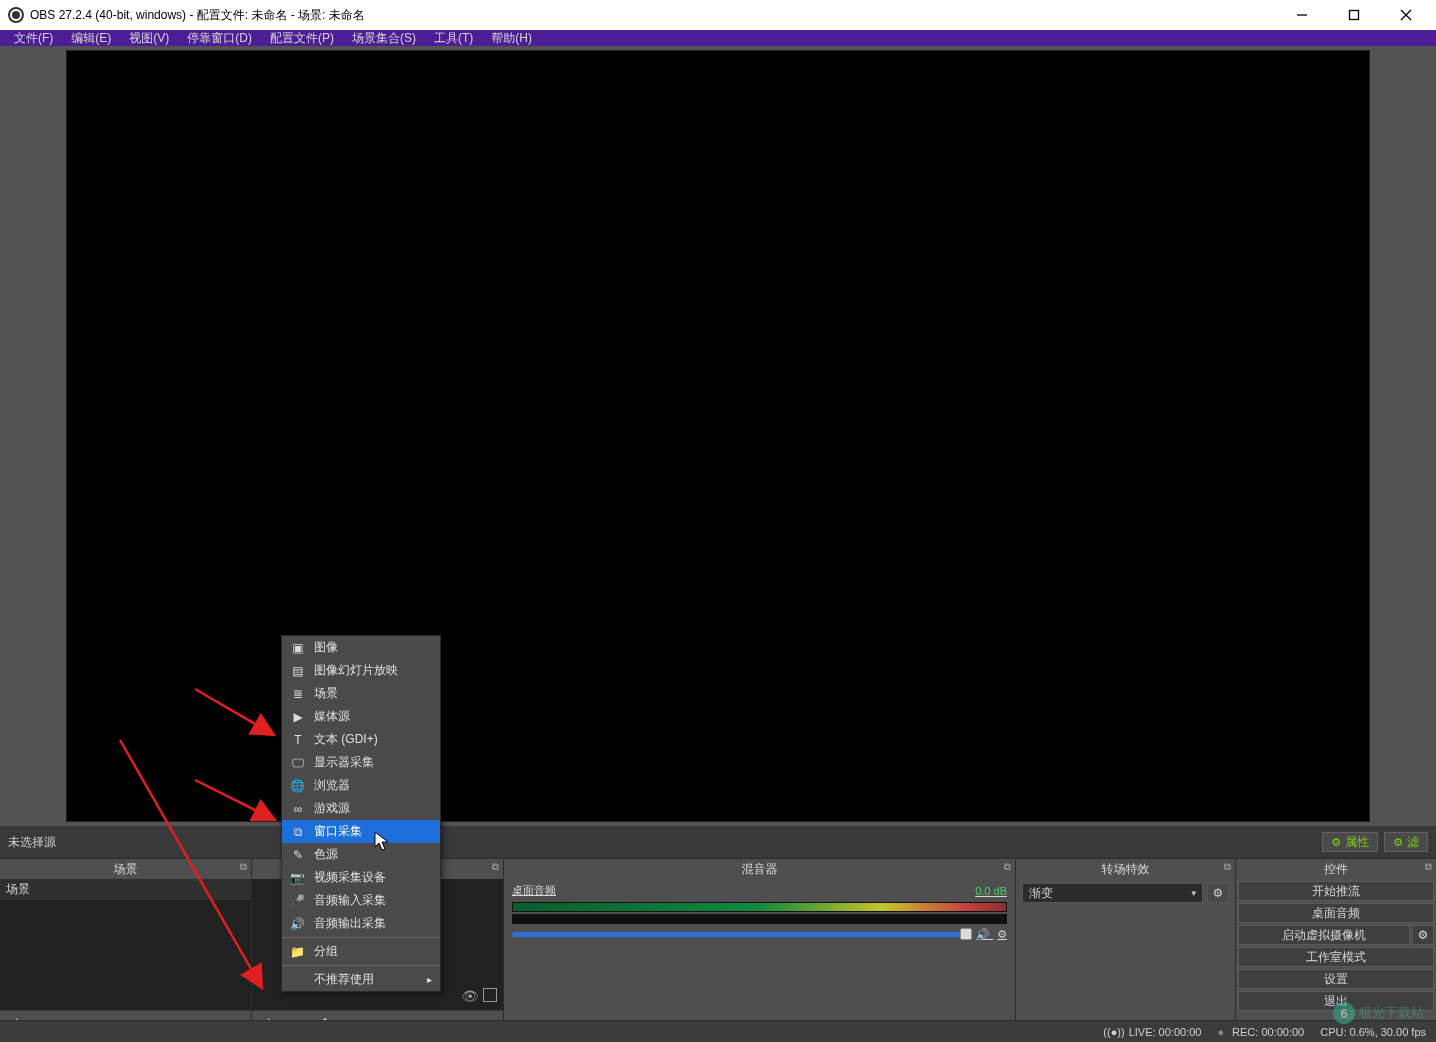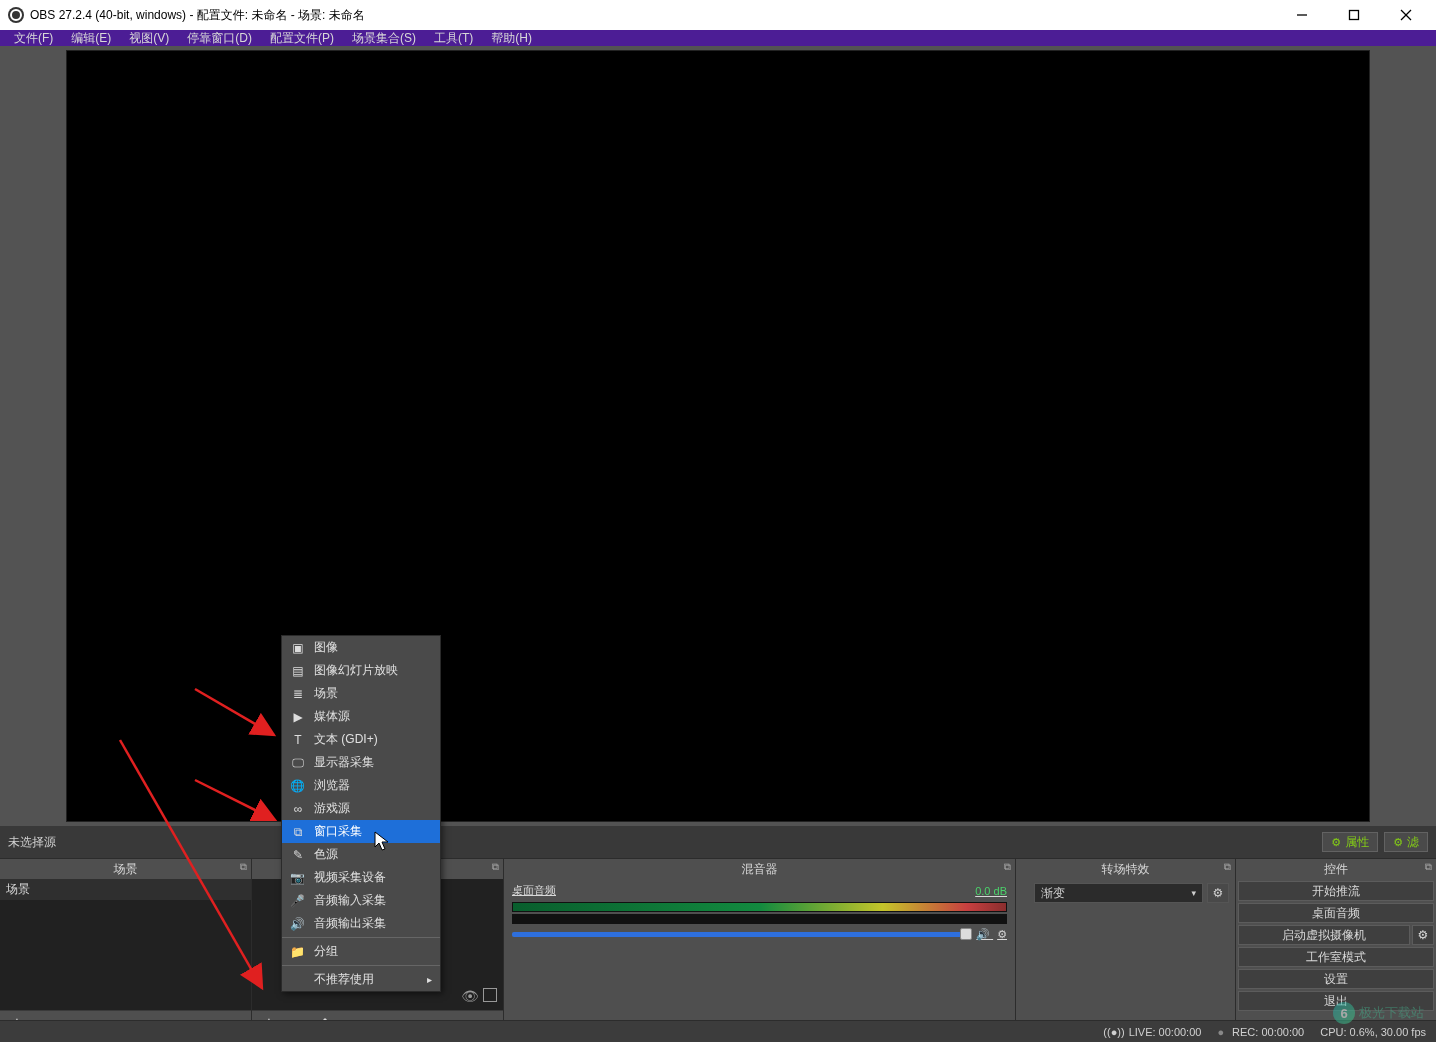--- a/index.html
+++ b/index.html
@@ -51,21 +51,21 @@
 .mixer-meter { height:10px; background:linear-gradient(to right, #095e2d 0%, #128a3f 50%, #c5c52a 75%, #c84040 92%, #8a2e2e 100%); border:1px solid #111; margin-top:2px; }
 .mixer-scale { height:10px; background:#111; position:relative; font-size:8px; color:#888; }
 .mixer-row2 { display:flex; align-items:center; gap:6px; margin-top:2px; }
 .mixer-slider { flex:1; height:5px; background:#5a5a5a; border-radius:2px; position:relative; }
 .mixer-slider .fill { position:absolute; left:0; top:0; bottom:0; width:100%; background:#2e6fdd; border-radius:2px; }
 .mixer-slider .knob { position:absolute; right:-6px; top:-4px; width:12px; height:12px; background:#dcdcdc; border:1px solid #888; border-radius:2px; }
 .mixer-value { margin-left:auto; color:#4bd36b; font-size:11px; }
 .mixer-icons span { cursor:pointer; color:#d0d0d0; margin-left:4px; }
 
 
-.trans-row { display:flex; align-items:center; gap:4px; padding:4px 6px; font-size:12px; color:#d0d0d0;margin-left:12px; }
+.trans-row { display:flex; align-items:center; gap:4px; padding:4px 6px; font-size:12px; color:#d0d0d0; }
 .trans-row .select-btn { flex:1; background:#2b2b2b; border:1px solid #555; height:20px; display:flex; align-items:center; padding:0 6px; justify-content:space-between; cursor:pointer; }
 .trans-row .tiny-gear { width:22px; height:20px; display:flex; align-items:center; justify-content:center; border:1px solid #555; background:#494949; cursor:pointer; }
 .num-input { flex:1; display:flex; }
 .num-input .val { flex:1; background:#2b2b2b; border:1px solid #555; height:20px; display:flex; align-items:center; padding:0 6px; }
 .num-input .spin { width:16px; display:flex; flex-direction:column; }
 .num-input .spin div { height:10px; background:#494949; border:1px solid #555; font-size:7px; color:#ccc; display:flex; align-items:center; justify-content:center; cursor:pointer; }
 
 
 .ctrl-body { display:flex; flex-direction:column; gap:2px; padding:2px; background:#4f4f4f; }
 .ctrl-btn { background:#3f3f3f; border:1px solid #5c5c5c; color:#d8d8d8; font-size:12px; padding:2px 4px; text-align:center; cursor:pointer; height:20px; line-height:15px; }

